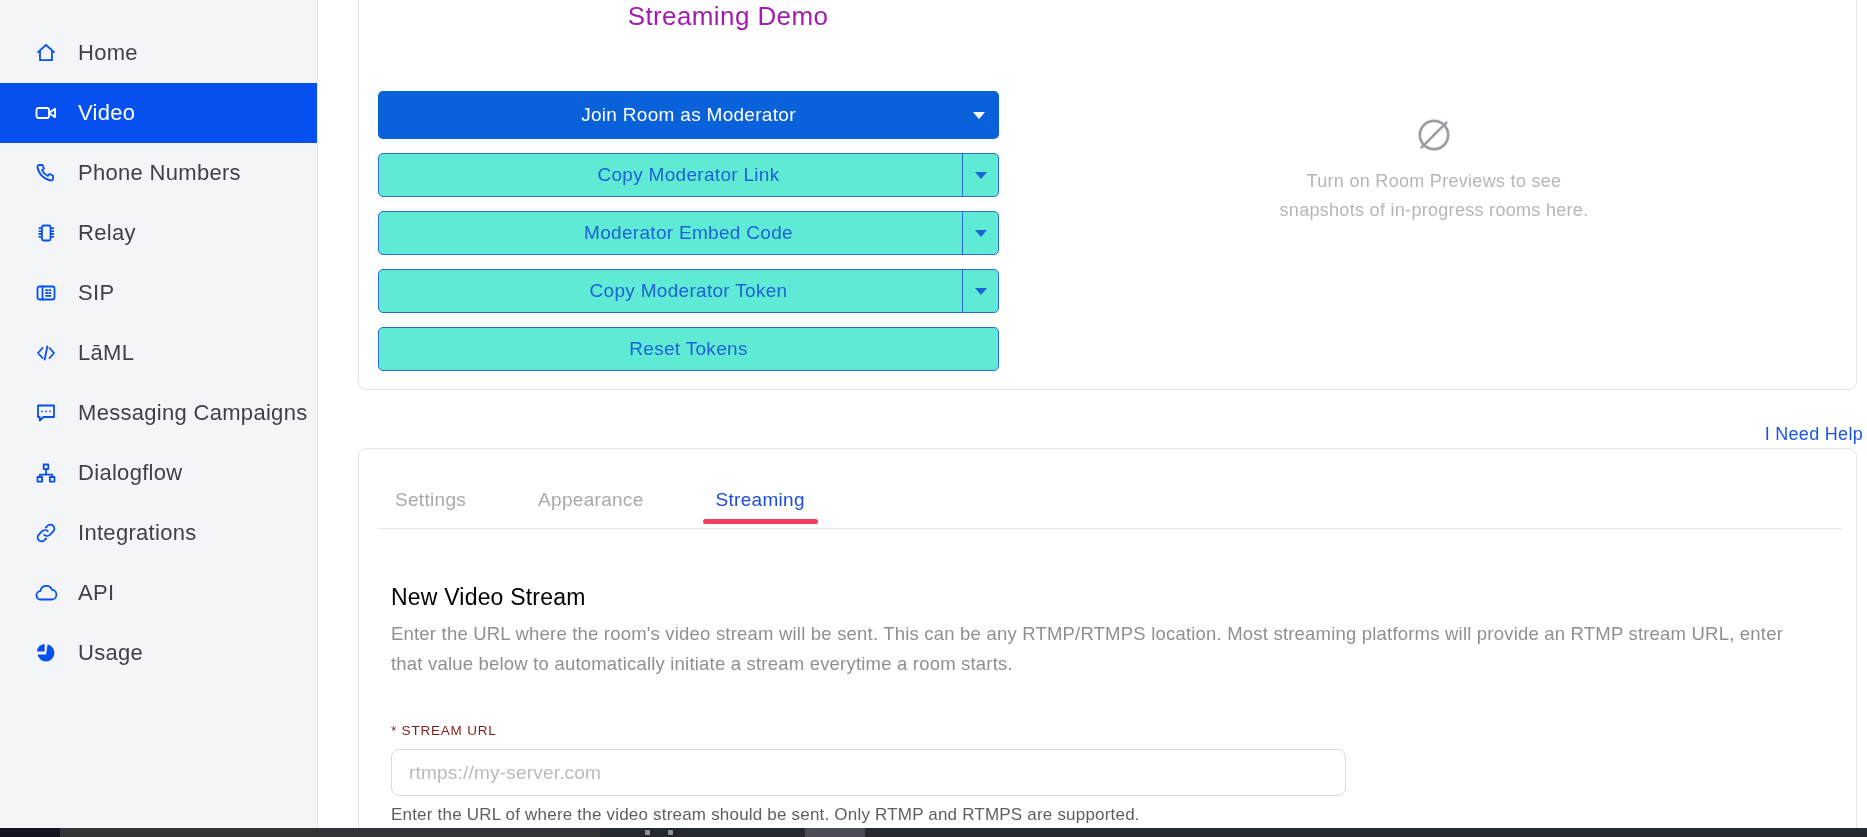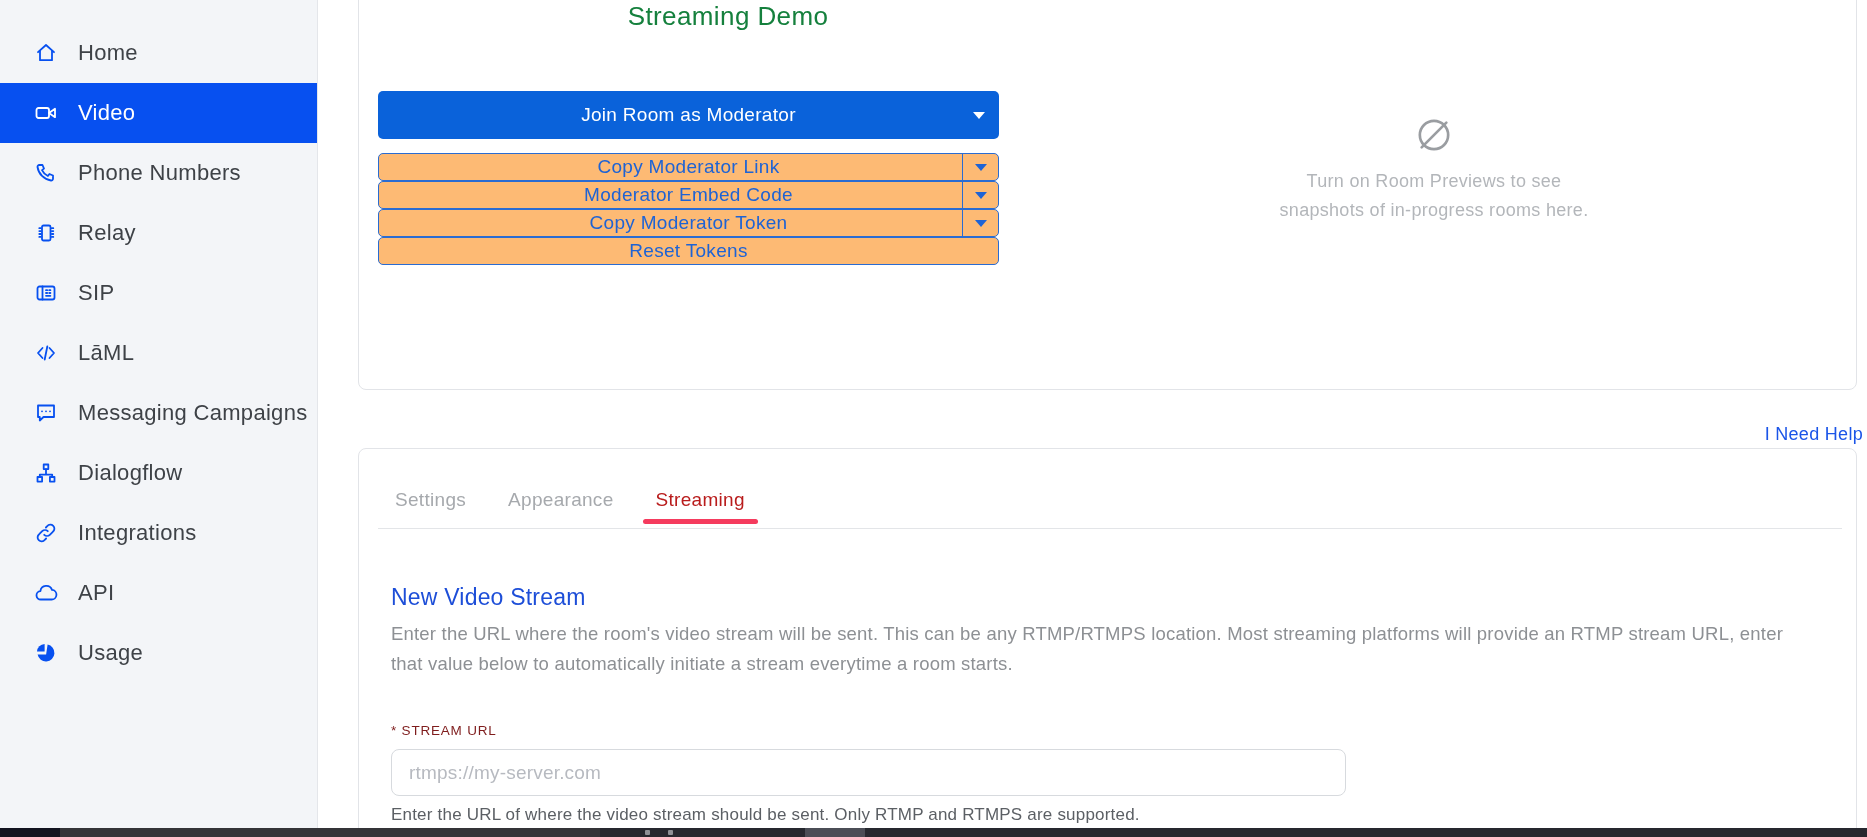--- a/index.html
+++ b/index.html
@@ -15,50 +15,50 @@
   .side-item .icn{width:26px;height:26px;display:flex;align-items:center;justify-content:center;
     color:#0750f0;flex:0 0 26px;}
   .side-item .icn svg{width:24px;height:24px;}
   .side-item.active{background:#0750f0;color:#ffffff;}
   .side-item.active .icn{color:#ffffff;}
 
   
   .card{position:absolute;background:#fff;border:1px solid #e2e4e8;border-radius:8px;}
   .card1{left:358px;top:-24px;width:1499px;height:414px;}
   .room-title{position:absolute;left:19px;top:24px;width:700px;text-align:center;
-    font-size:26px;color:#15803d;letter-spacing:.4px;}
+    font-size:26px;color:#a21caf;letter-spacing:.4px;}
   .btn-col{position:absolute;left:19px;top:114px;width:621px;}
   .btn{position:relative;width:621px;border-radius:5px;display:flex;align-items:center;
     justify-content:center;font-size:19px;letter-spacing:.3px;cursor:pointer;font-weight:500;}
   .btn.primary{height:48px;background:#0a62da;color:#ffffff;margin-bottom:14px;}
-  .btn.outline{height:28px;background:#fdba74;border:1px solid #2a6cd2;color:#1e63d5;}
+  .btn.outline{height:44px;background:#5eead4;border:1px solid #2a6cd2;color:#1e63d5;margin-bottom:14px;}
   .caret{width:0;height:0;border-left:6px solid transparent;border-right:6px solid transparent;
     border-top:7px solid currentColor;}
   .caret-zone{position:absolute;right:0;top:0;bottom:0;width:36px;display:flex;align-items:center;
     justify-content:center;border-left:1px solid #2a6cd2;cursor:pointer;}
   .btn.primary .caret-wrap{position:absolute;right:14px;top:0;bottom:0;display:flex;align-items:center;}
 
   .empty-preview{position:absolute;left:825px;top:138px;width:500px;text-align:center;color:#b3b6ba;}
   .empty-preview .eicon{color:#9a9da1;margin-bottom:8px;}
   .empty-preview .eicon svg{width:40px;height:40px;stroke-width:1.6;}
   .empty-preview .line{font-size:18px;line-height:29px;letter-spacing:.3px;}
 
   
   .help-link{position:absolute;top:424px;right:4px;font-size:18px;color:#1b55e8;cursor:pointer;letter-spacing:.3px;}
 
   
   .card2{left:358px;top:448px;width:1499px;height:420px;}
-  .tabs{position:absolute;left:36px;top:40px;display:flex;gap:42px;}
+  .tabs{position:absolute;left:36px;top:40px;display:flex;gap:72px;}
   .tab{position:relative;font-size:19px;color:#a6a9ad;letter-spacing:.3px;cursor:pointer;padding-bottom:8px;}
-  .tab.active{color:#b91c1c;}
+  .tab.active{color:#1d4ed8;}
   .tab.active .tab-underline{position:absolute;left:-13px;right:-13px;top:30px;height:5px;
     background:#f53b5e;border-radius:3px;}
   .tab-divider{position:absolute;left:19px;right:14px;top:79px;height:1px;background:#e3e5e8;}
 
-  .section-heading{position:absolute;left:32px;top:135px;font-size:23px;color:#1d4ed8;letter-spacing:.2px;}
+  .section-heading{position:absolute;left:32px;top:135px;font-size:23px;color:#000000;letter-spacing:.2px;}
   .section-desc{position:absolute;left:32px;top:170px;width:1412px;font-size:18.5px;line-height:30px;
     color:#8d9094;letter-spacing:.2px;}
   .field-label{position:absolute;left:32px;top:274px;font-size:13.5px;color:#7f1d1d;letter-spacing:.8px;}
   .stream-input{position:absolute;left:32px;top:300px;width:955px;height:47px;border:1px solid #d7dade;
     border-radius:8px;font-size:19px;padding:0 17px;color:#a16207;outline:none;
     font-family:"Liberation Sans", sans-serif;background:#fff;}
   .stream-input::placeholder{color:#b7bac0;letter-spacing:.2px;}
   .field-helper{position:absolute;left:32px;top:356px;font-size:17px;color:#5b5f64;letter-spacing:.2px;}
 
   

